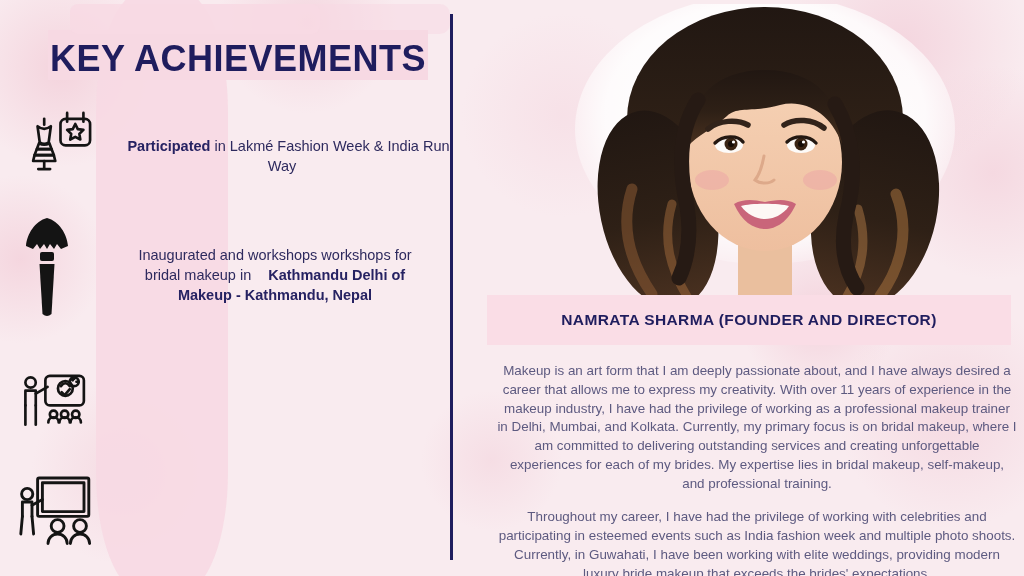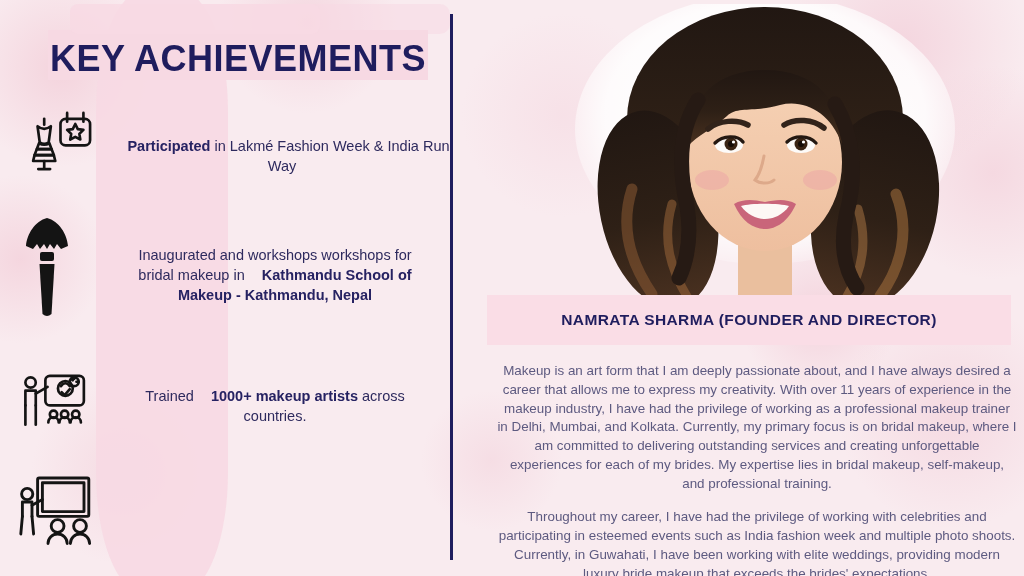--- a/index.html
+++ b/index.html
@@ -99,42 +99,41 @@
   </div>
   <div class="ach-text t1"><b>Participated</b><span> in Lakmé Fashion Week &amp; India Run Way</span></div>
 
   <div class="icon i2">
     <svg viewBox="0 0 46 104" fill="#141414">
       <path d="M23 2 C11 5 3 18 2 30 L9 33 L13 28 L16 33 L20 28 L23 33 L26 28 L30 33 L33 28 L37 33 L44 30 C43 18 35 5 23 2 Z"></path>
       <rect x="16" y="36" width="14" height="9" rx="2"></rect>
       <path d="M15.5 48 L30.5 48 L27.5 98 Q23 102 18.5 98 Z"></path>
     </svg>
   </div>
-  <div class="ach-text t2"><span>Inaugurated and workshops workshops for bridal makeup in </span><b>Kathmandu School of Makeup - Kathmandu, Nepal</b></div>
+  <div class="ach-text t2"><span>Inaugurated and workshops workshops for bridal makeup in </span><b>Kathmandu Delhi of Makeup - Kathmandu, Nepal</b></div>
 
   <div class="icon i3">
     <svg viewBox="0 0 100 100" fill="none" stroke="#141414" stroke-width="3.6" stroke-linecap="round" stroke-linejoin="round">
       <circle cx="17" cy="25" r="7"></circle>
       <path d="M10 36 L24 36 L24 56 M10 36 L10 56"></path>
       <line x1="10" y1="56" x2="10" y2="82"></line>
       <line x1="24" y1="56" x2="24" y2="82"></line>
       <path d="M24 40 L40 31"></path>
       <rect x="37" y="16" width="52" height="40" rx="6"></rect>
       <circle cx="64" cy="33" r="10"></circle>
       <path d="M58 30 Q64 22 70 30"></path>
       <circle cx="76" cy="24" r="6"></circle>
       <path d="M76 16.5 L76 20 M82 24 L79 24 M71.8 19.8 L74 22"></path>
       <path d="M59 38 l4 4 l7 -8"></path>
       <circle cx="48" cy="68" r="5"></circle>
       <circle cx="63" cy="68" r="5"></circle>
       <circle cx="78" cy="68" r="5"></circle>
       <path d="M41 79 a7 7 0 0 1 14 0 M56 79 a7 7 0 0 1 14 0 M71 79 a7 7 0 0 1 14 0"></path>
     </svg>
   </div>
-  <div class="ach-text t3"><span>Trained </span><b>1000+  makeup artists</b><span> across countries.</span></div>
 
   <div class="icon i4">
     <svg viewBox="0 0 100 100" fill="none" stroke="#141414" stroke-width="3.6" stroke-linecap="round" stroke-linejoin="round">
       <rect x="27" y="10" width="64" height="48" rx="2"></rect>
       <rect x="33" y="16" width="52" height="36"></rect>
       <circle cx="14" cy="30" r="7"></circle>
       <path d="M8 40 L20 40 L20 58 M8 40 L8 58"></path>
       <path d="M8 58 L6 80 M20 58 L22 80"></path>
       <path d="M20 44 L33 37"></path>
       <circle cx="52" cy="70" r="8"></circle>

